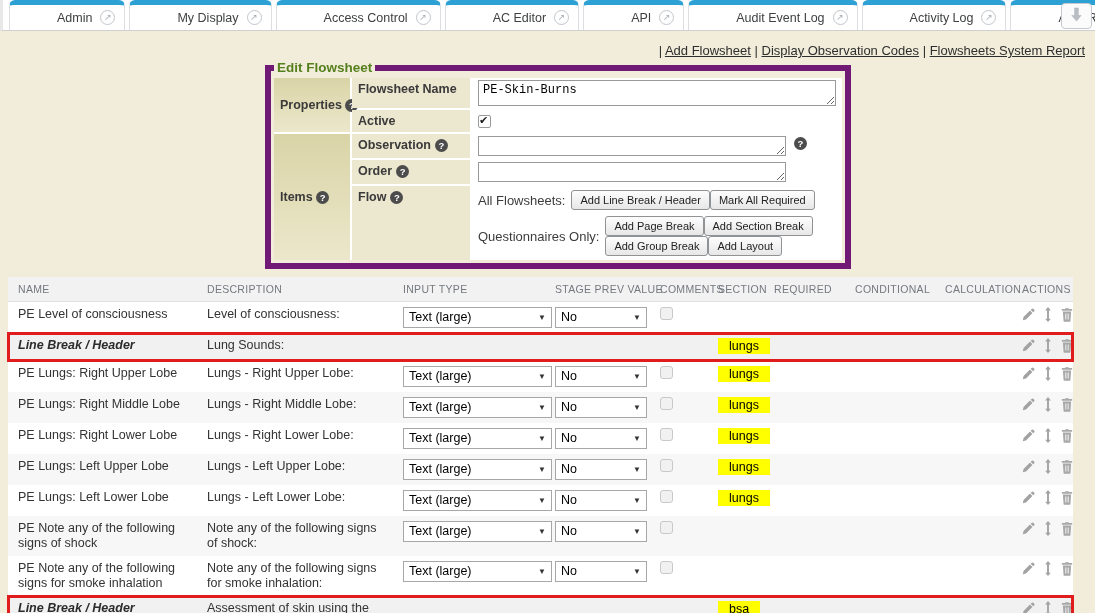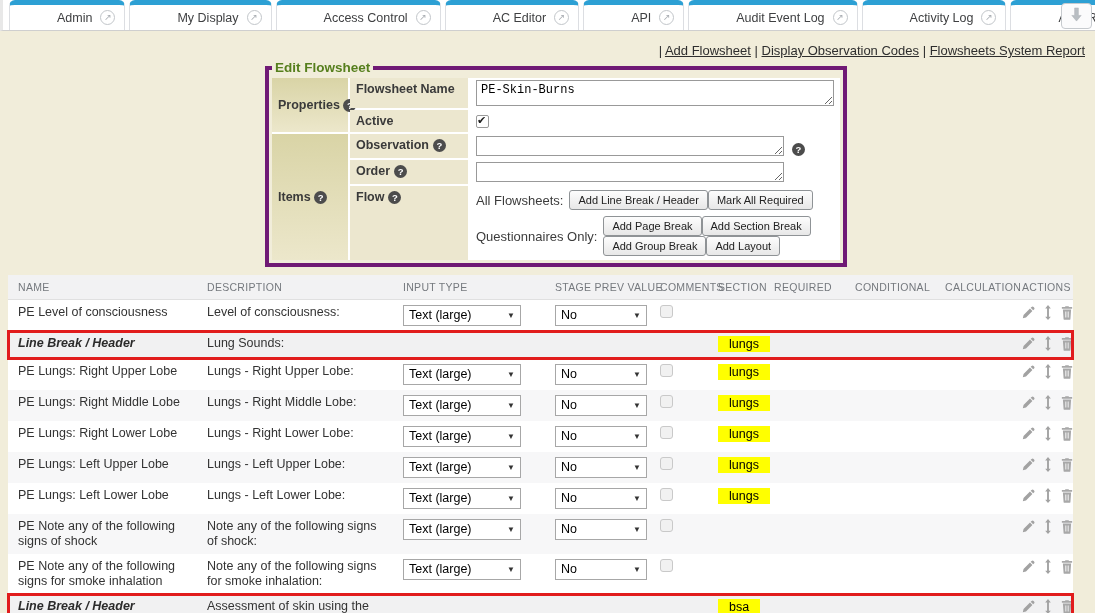--- a/index.html
+++ b/index.html
@@ -57,21 +57,21 @@
   
   .band { padding: 8px 8px 0 8px; }
   .header-links { text-align: right; font-size: 13px; color: #2e2e2e; margin: 4px 2px 2px 0; }
   .header-links .sep { color: #2e2e2e; }
   .header-links a { color: #2e2e2e; text-decoration: underline; cursor: pointer; }
 
   
   fieldset.flowsheet-form {
     margin-left: 257px;
     width: 570px;
-    border: 4px solid #701a75;
+    border: 6px solid #701a75;
     padding: 3px;
   }
   fieldset.flowsheet-form legend {
     color: #567f1d; font-weight: bold; font-size: 13.5px; padding: 0 3px;
   }
   .form-grid {
     display: grid;
     grid-template-columns: 76px 118px 1fr;
     row-gap: 2px; column-gap: 2px;
     background: #fff;
@@ -83,21 +83,21 @@
     font-weight: bold; color: #3a3a3a;
   }
   .group-properties { grid-column: 1; grid-row: 1 / span 2; }
   .group-items      { grid-column: 1; grid-row: 3 / span 3; }
   .label-cell {
     background: #ece7cf;
     padding: 4px 6px;
     font-weight: bold; color: #3a3a3a;
     display: flex; align-items: flex-start; gap: 4px;
   }
-  .input-cell { background: #fff; padding: 2px 6px; display: flex; align-items: flex-end; gap: 8px; }
+  .input-cell { background: #fff; padding: 2px 6px; display: flex; align-items: flex-start; gap: 8px; }
   .help {
     display: inline-flex; align-items: center; justify-content: center;
     width: 13px; height: 13px; border-radius: 50%;
     background: #4c4c4c; color: #fff;
     font-size: 9.5px; font-weight: bold; line-height: 1;
     flex: 0 0 auto; margin-top: 1px; cursor: pointer;
   }
   textarea.ta {
     border: 1px solid #999; background: #fff;
     font-family: "Liberation Mono", "DejaVu Sans Mono", monospace;
@@ -149,21 +149,21 @@
   tr.item-row.linebreak { background: #f1f1f2; }
   tr.item-row.outlined { outline: 3px solid #e11c1c; outline-offset: -2px; }
   .lb-name { font-weight: bold; font-style: italic; color: #2b2b2b; }
   .fsel {
     display: inline-flex; align-items: center; justify-content: space-between;
     height: 21px; border: 1px solid #a7a7a7; background: #fff;
     padding: 0 5px; cursor: pointer;
   }
   .fsel .val { font-size: 12.5px; color: #000; white-space: nowrap; overflow: hidden; }
   .fsel .arr { font-size: 8px; color: #333; margin-left: 6px; }
-  .fsel.w-input { width: 118px; }
+  .fsel.w-input { width: 149px; }
   .fsel.w-stage { width: 92px; }
   .badge { display: inline-block; background: #ffff00; color: #000; padding: 0 11px; line-height: 16px; }
   .actions { display: inline-flex; gap: 8px; align-items: center; }
   .actions .aic { display: inline-flex; cursor: pointer; }
 </style>
 </head>
 <body>
 
 <div class="tabbar">
   <div class="tab">

